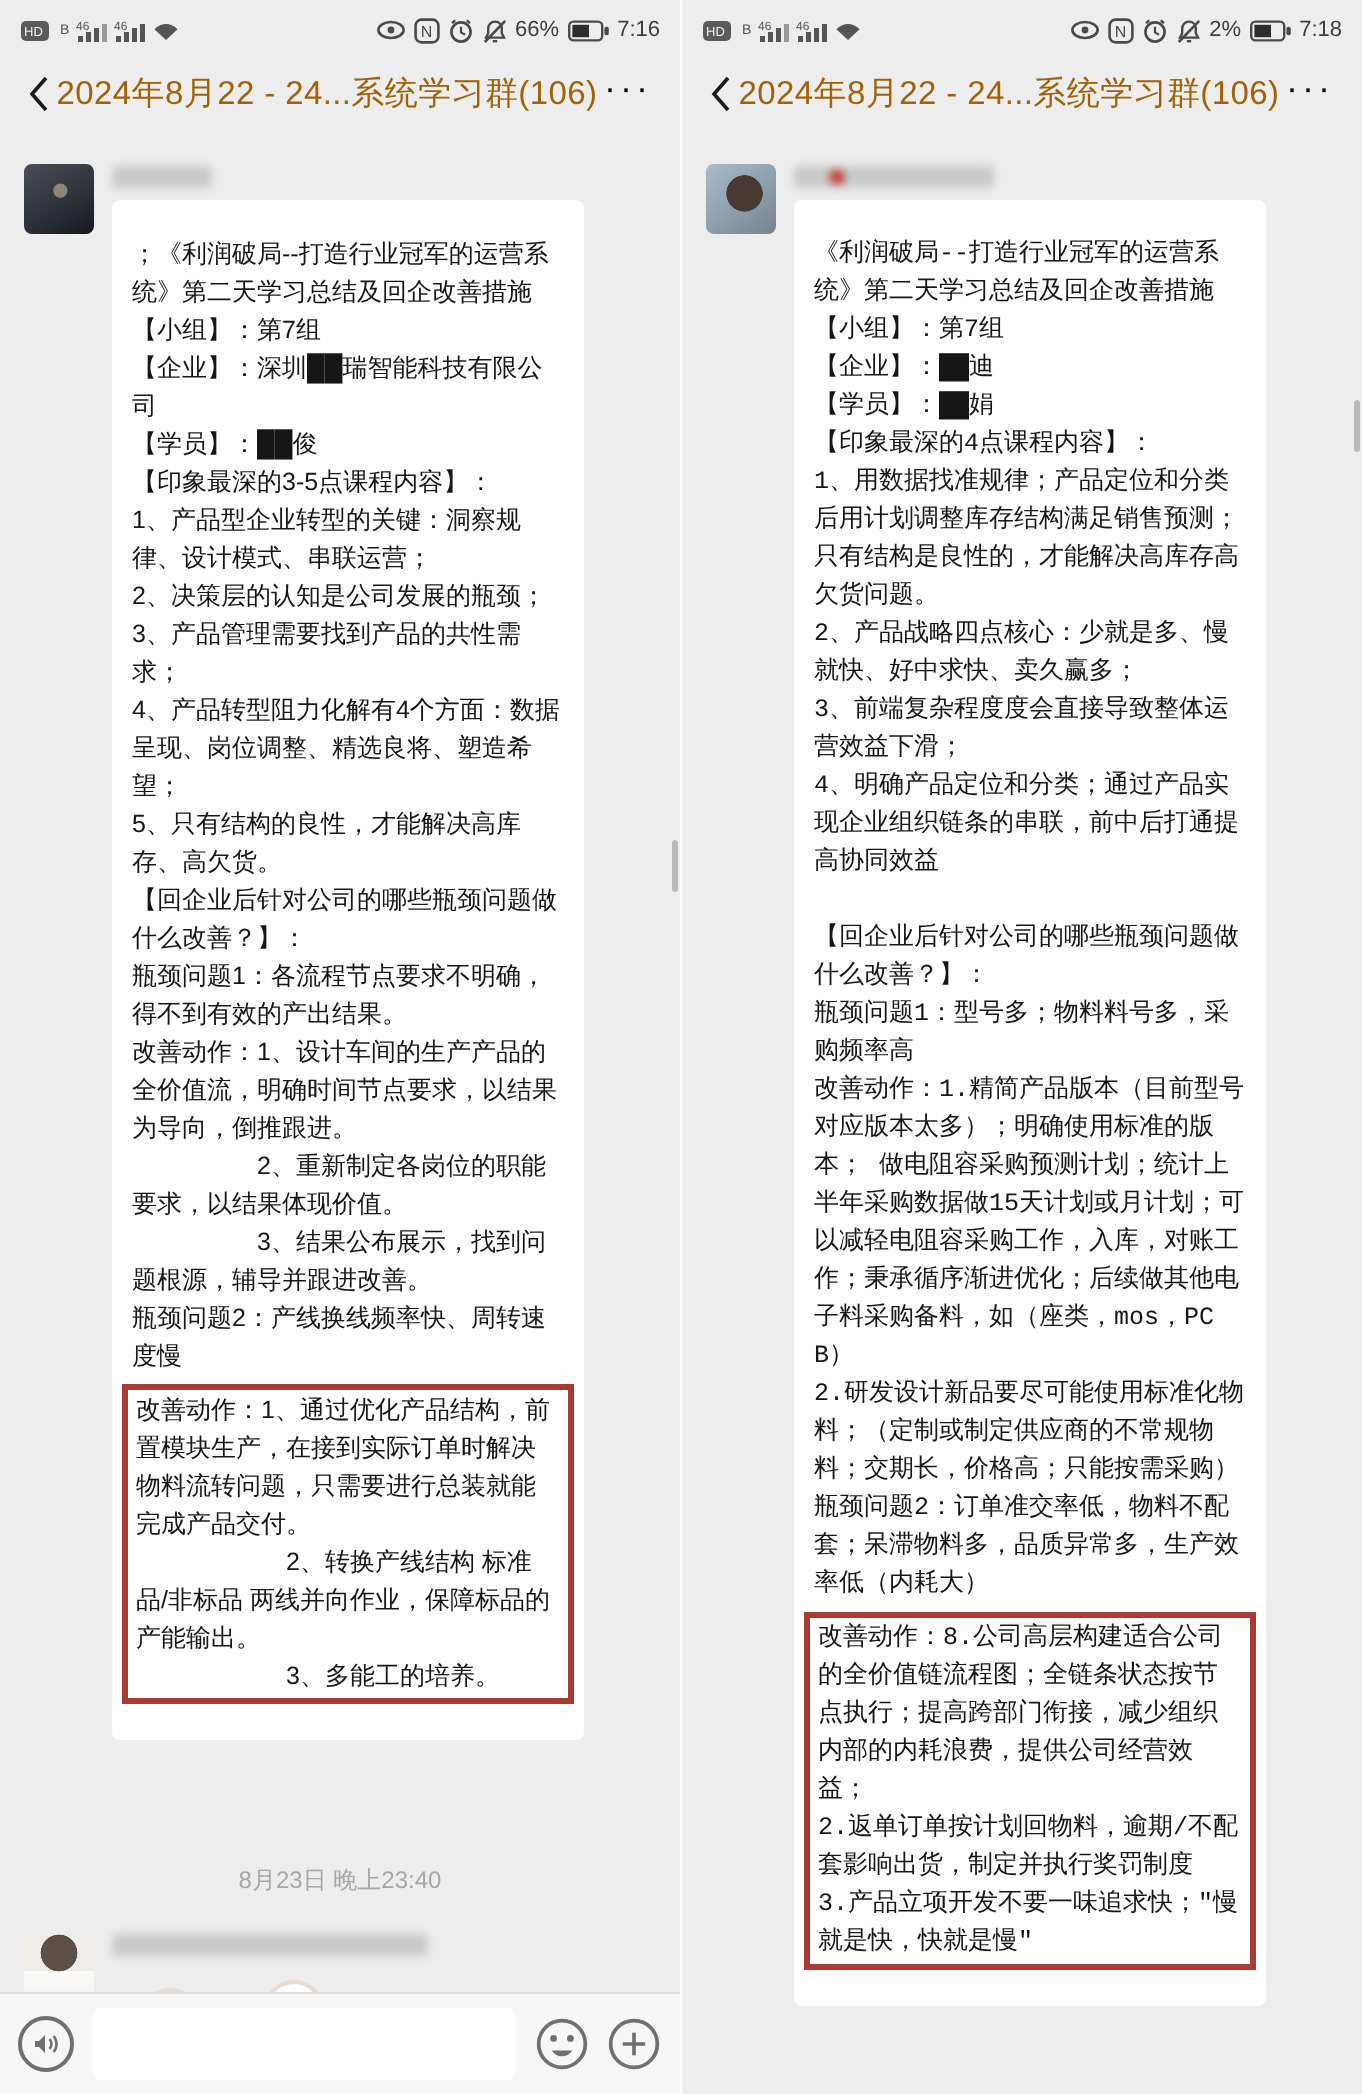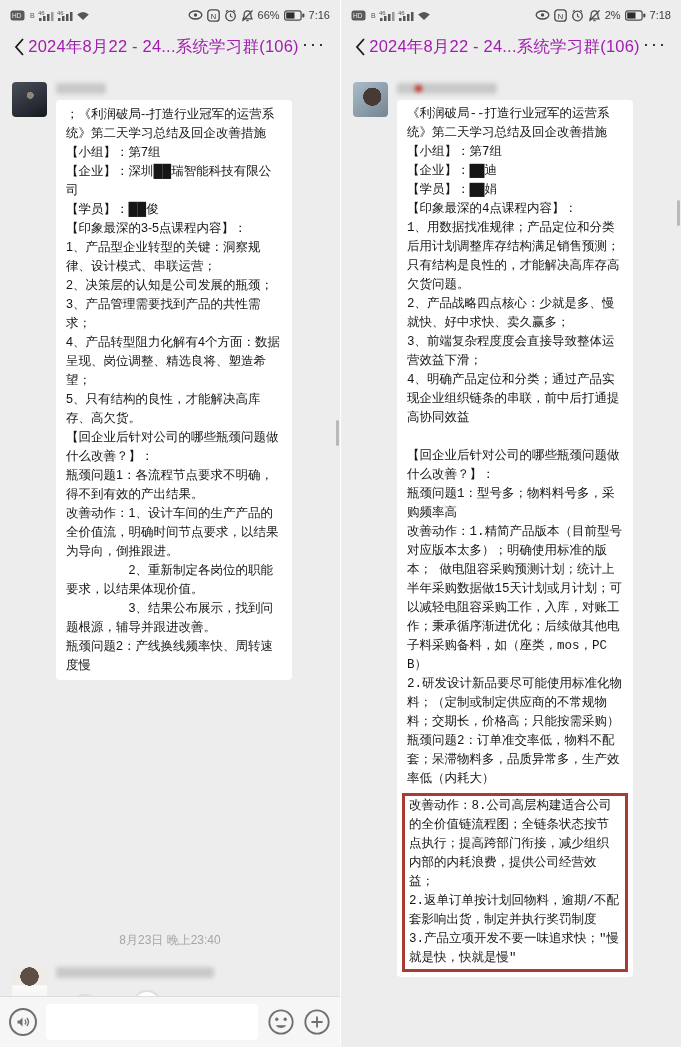--- a/index.html
+++ b/index.html
@@ -10,39 +10,39 @@
   
   .statusbar{height:26px;display:flex;align-items:center;justify-content:space-between;
              padding:2px 10px 0;font-size:11px;color:#3c3c3c;}
   .sb-left,.sb-right{display:flex;align-items:center;gap:3px;}
   .sb-right{gap:4px;}
   .sb-pct{font-size:11px;color:#3c3c3c;text-align:center;}
   .sb-time{font-size:11px;color:#3c3c3c;}
 
   
   .header{height:38px;display:flex;align-items:center;padding:0 14px;}
-  .h-title{flex:1;text-align:center;font-size:16.5px;color:#a21caf;letter-spacing:.2px;
+  .h-title{flex:1;text-align:center;font-size:16.5px;color:#a16207;letter-spacing:.2px;
            white-space:nowrap;overflow:hidden;}
   .h-more{font-size:18px;color:#111;letter-spacing:2px;line-height:10px;padding-bottom:6px;}
 
   
   .chat{position:absolute;top:64px;left:0;right:0;bottom:0;padding:18px 12px 0;overflow:hidden;}
   .msg{display:flex;align-items:flex-start;}
   .avatar{width:35px;height:35px;border-radius:4px;flex:none;}
   .av1{background:radial-gradient(circle at 52% 38%,#8d8578 12%,transparent 13%),
        linear-gradient(150deg,#4a4e58 0%,#262a33 70%,#15171c 100%);}
   .av2{background:radial-gradient(circle at 50% 30%,#5d4f46 30%,transparent 31%),
        linear-gradient(#efece8 55%,#fbfbfa 56%,#f4f2ef);}
   .av3{background:radial-gradient(circle at 55% 42%,#473a34 32%,transparent 33%),
        linear-gradient(140deg,#a9bccb,#74858f);}
   .msg-body{margin-left:9px;max-width:236px;}
   .sender-bar{height:11px;background:#c9c9c9;border-radius:2px;filter:blur(2px);
               margin:1px 0 6px;position:relative;}
   .sender-dot{position:absolute;left:18px;top:2px;width:7px;height:7px;background:#c0392b;border-radius:2px;}
-  .bubble{position:relative;background:#fff;border-radius:4px;padding:5px 10px;
+  .bubble{position:relative;background:#fff;border-radius:4px;padding:18px 10px;
           font-size:12.5px;line-height:19px;color:#161616;}
   .bubble::before{content:"";position:absolute;left:-5px;top:13px;width:0;height:0;
           border-top:5px solid transparent;border-bottom:5px solid transparent;border-right:5px solid #fff;}
   .msg-text{white-space:pre-line;word-break:break-all;}
   .redbox{border:3px solid #a93b32;margin:4px -5px 0;padding:1px 4px;
           white-space:pre-line;word-break:break-all;}
   .clip-l .bubble{max-height:742px;overflow:hidden;}
   .clip-r .bubble{max-height:878px;overflow:hidden;font-family:Liberation Mono, monospace;}
 
   .time-divider{position:absolute;top:868px;left:0;right:0;text-align:center;
@@ -157,20 +157,23 @@
 2、决策层的认知是公司发展的瓶颈；
 3、产品管理需要找到产品的共性需求；
 4、产品转型阻力化解有4个方面：数据呈现、岗位调整、精选良将、塑造希望；
 5、只有结构的良性，才能解决高库存、高欠货。
 【回企业后针对公司的哪些瓶颈问题做什么改善？】：
 瓶颈问题1：各流程节点要求不明确，得不到有效的产出结果。
 改善动作：1、设计车间的生产产品的全价值流，明确时间节点要求，以结果为导向，倒推跟进。
 　　　　　2、重新制定各岗位的职能要求，以结果体现价值。
 　　　　　3、结果公布展示，找到问题根源，辅导并跟进改善。
 瓶颈问题2：产线换线频率快、周转速度慢</div>
+            <div class="redbox">改善动作：1、通过优化产品结构，前置模块生产，在接到实际订单时解决物料流转问题，只需要进行总装就能完成产品交付。
+　　　　　　2、转换产线结构 标准品/非标品 两线并向作业，保障标品的产能输出。
+　　　　　　3、多能工的培养。</div>
           </div>
         </div>
       </div>
 
       <div class="time-divider">8月23日 晚上23:40</div>
 
       <div class="msg msg-abs-l">
         <div class="avatar av2"></div>
         <div class="msg-body">
           <div class="sender-bar" style="width:158px;"></div>

